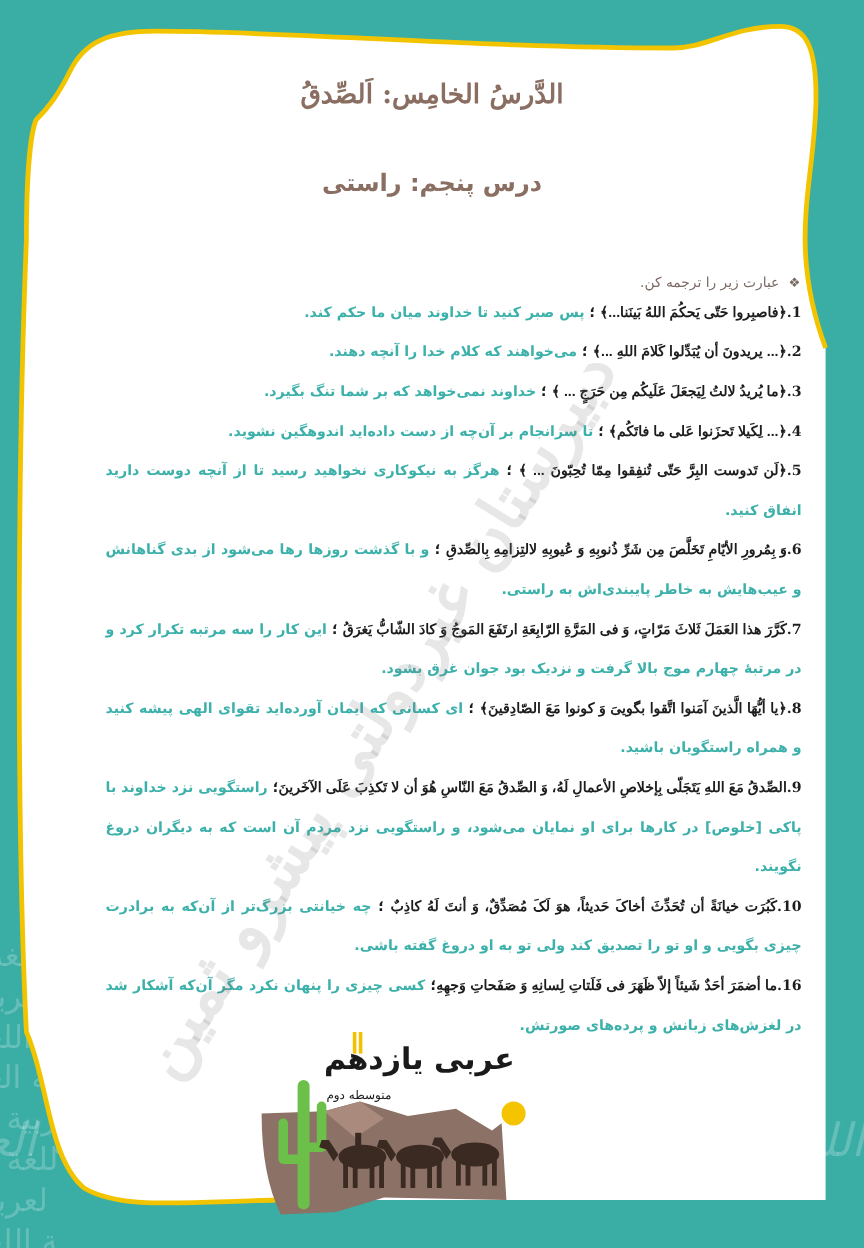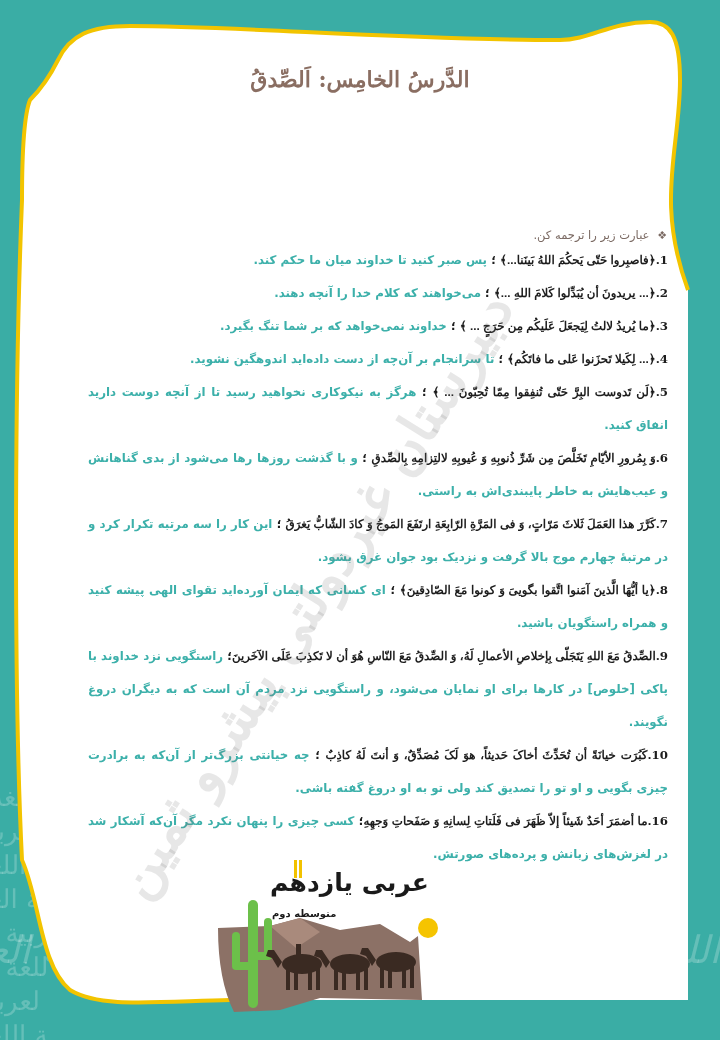--- a/index.html
+++ b/index.html
@@ -53,21 +53,20 @@
   }
   .logo { position:absolute; left:210px; top:860px; width:240px; height:160px; }
   .logo-title {
     position:absolute; left:60px; top:8px; font-size:25px; font-weight:bold;
     color:#1a1a1a; direction:rtl; font-family:"DejaVu Sans", sans-serif;
     letter-spacing:-1px;
   }
   .logo-sub {
     position:absolute; left:62px; top:48px; font-size:10px; color:#1a1a1a;
     direction:rtl;
-    font-weight:bold;
   }
   .logo-mark { position:absolute; left:84px; top:0px; width:8px; height:18px;
     border-left:3px solid #f2c200; border-right:3px solid #f2c200; box-sizing:border-box; }
 </style>
 </head>
 <body>
 
 <div class="bg-calligraphy">اللغة العربية اللغة العربية اللغة العربية اللغة العربية اللغة العربية</div>
 <div class="bg-calligraphy-left">اللغة العربية اللغة العربية اللغة العربية اللغة العربية اللغة العربية</div>
 
@@ -94,20 +93,21 @@
            C 70 35, 90 26, 130 26
            C 240 26, 400 40, 560 40
            C 590 40, 610 22, 650 22
            C 670 22, 680 36, 680 80
            C 680 150, 655 200, 688 290" fill="none" stroke="#f2c400" stroke-width="4"></path>
 </svg>
 
 <div class="page">
 
   <div class="title-ar">الدَّرسُ الخامِس: اَلصِّدقُ</div>
+  <div class="title-fa">درس پنجم: راستی</div>
 
   <div class="instruction">
     <span class="bullet">❖</span>
     <span>عبارت زیر را ترجمه کن.</span>
   </div>
 
   <div class="items">
     <div class="item">
       <span class="num">1.</span><span class="ar">﴿فاصبِروا حَتّی یَحکُمَ اللهُ بَینَنا...﴾</span><span class="sep"> ؛ </span><span class="fa">پس صبر کنید تا خداوند میان ما حکم کند.</span>
     </div>

